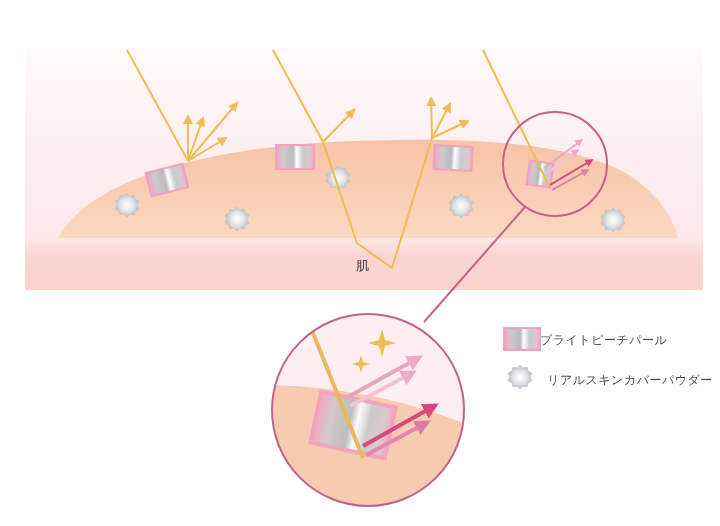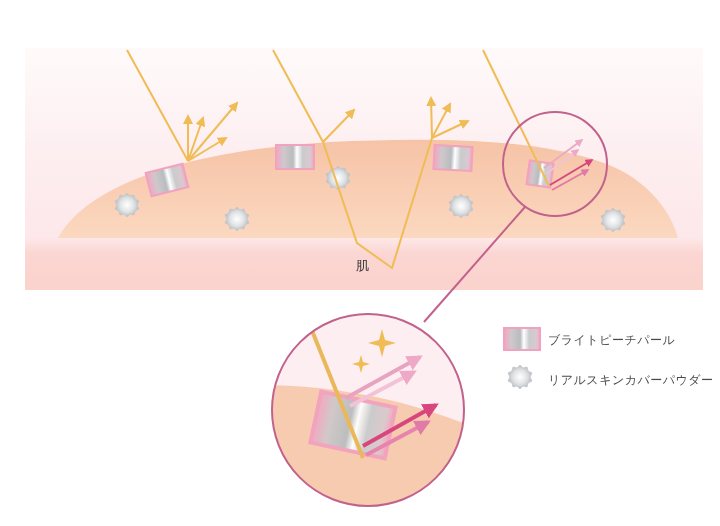--- a/index.html
+++ b/index.html
@@ -2,21 +2,21 @@
 <html><head>
 <meta charset="utf-8">
 <style>
   html, body { margin: 0; padding: 0; background: #ffffff; }
   body { width: 720px; height: 526px; position: relative; overflow: hidden;
          font-family: "DejaVu Sans", "Liberation Sans", sans-serif; }
   #stage { position: absolute; left: 0; top: 0; width: 720px; height: 526px; }
   .legend { position: absolute; left: 500px; top: 322px; width: 220px; }
   .legend-row { position: relative; height: 36px; display: flex; align-items: center; }
   .legend-swatch { width: 40px; height: 30px; display: flex; align-items: center; justify-content: center; }
-  .legend-label { margin-left: 8px; font-size: 12px; color: #4a4a4a; letter-spacing: 0.5px; white-space: nowrap; }
+  .legend-label { font-size: 12px; color: #4a4a4a; letter-spacing: 0.5px; white-space: nowrap; }
   .skin-label { position: absolute; left: 356px; top: 257px; font-size: 13px; color: #333; }
 </style>
 </head>
 <body>
 
 <svg id="stage" width="720" height="526" viewBox="0 0 720 526" xmlns="http://www.w3.org/2000/svg">
   <defs>
     <linearGradient id="bgGrad" x1="0" y1="0" x2="0" y2="1">
       <stop offset="0" stop-color="#fffafa"></stop>
       <stop offset="0.45" stop-color="#fdeef0"></stop>
@@ -150,17 +150,17 @@
   </g>
 </svg>
 
 <div class="skin-label">肌</div>
 
 <div class="legend">
   <div class="legend-row" style="top:0px;">
     <span class="legend-swatch"></span>
     <span class="legend-label">ブライトピーチパール</span>
   </div>
-  <div class="legend-row" style="top:4px;">
+  <div class="legend-row" style="top:4px;justify-content:center;">
     <span class="legend-swatch"></span>
     <span class="legend-label">リアルスキンカバーパウダー</span>
   </div>
 </div>
 
 </body></html>

